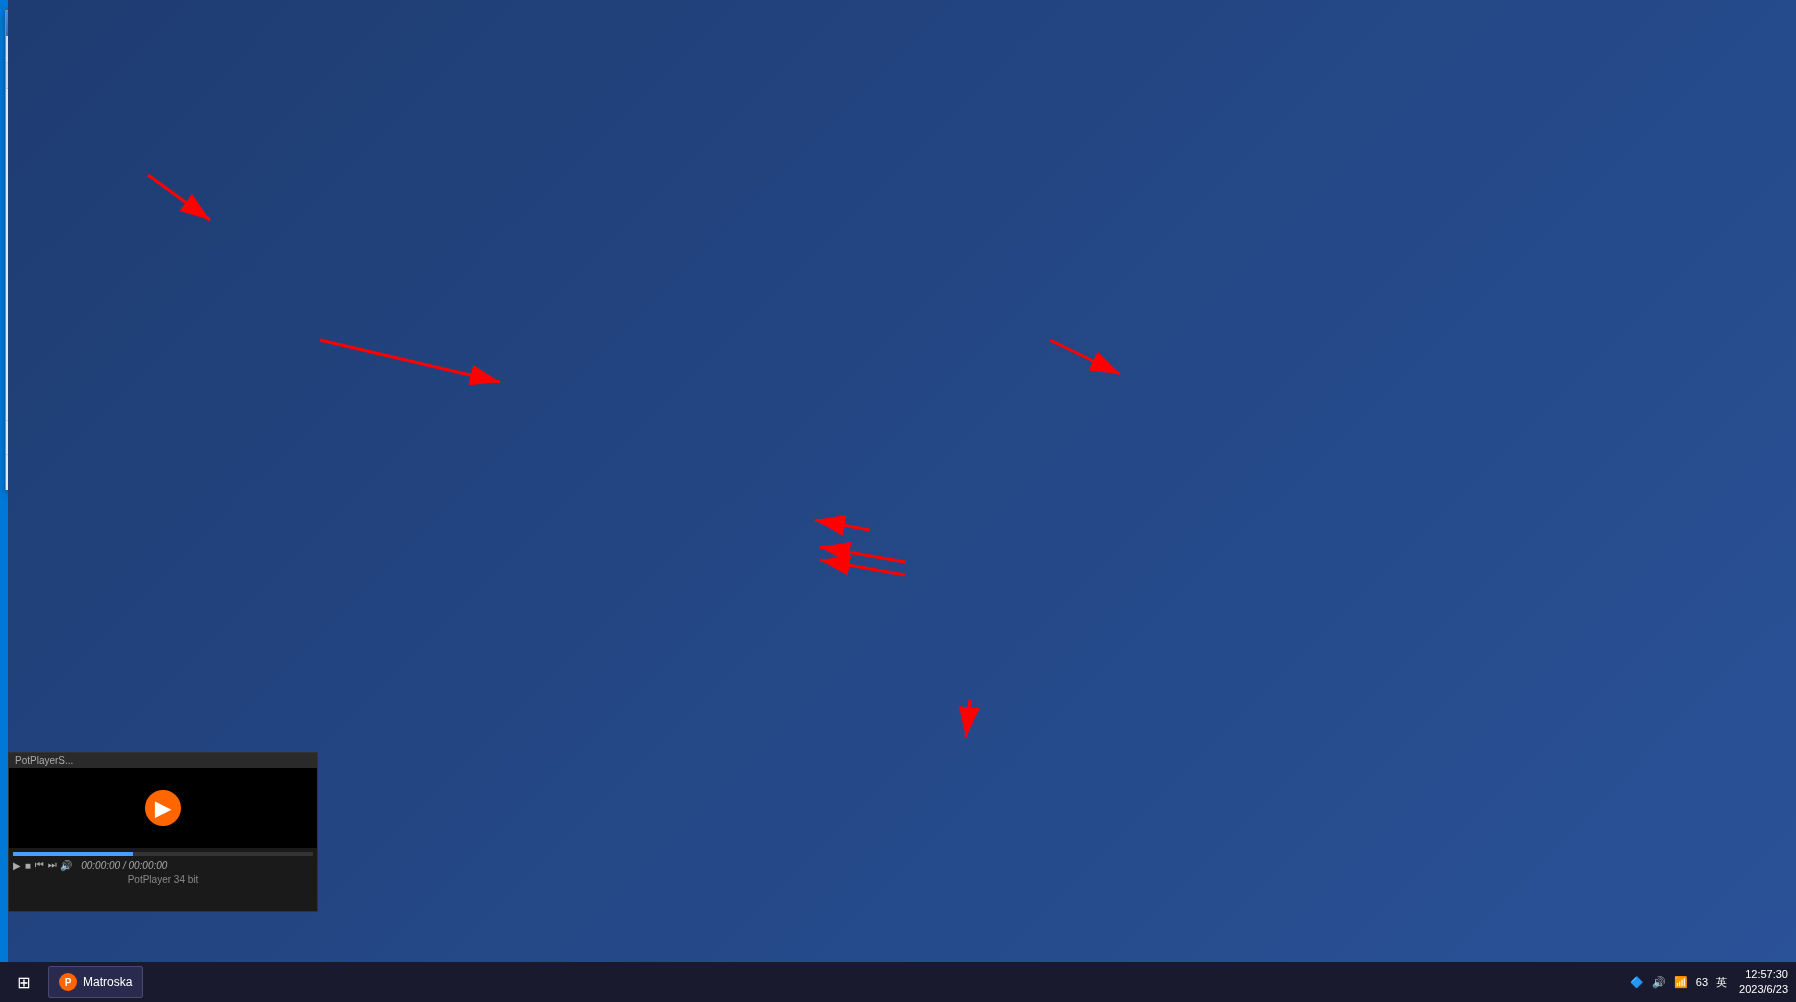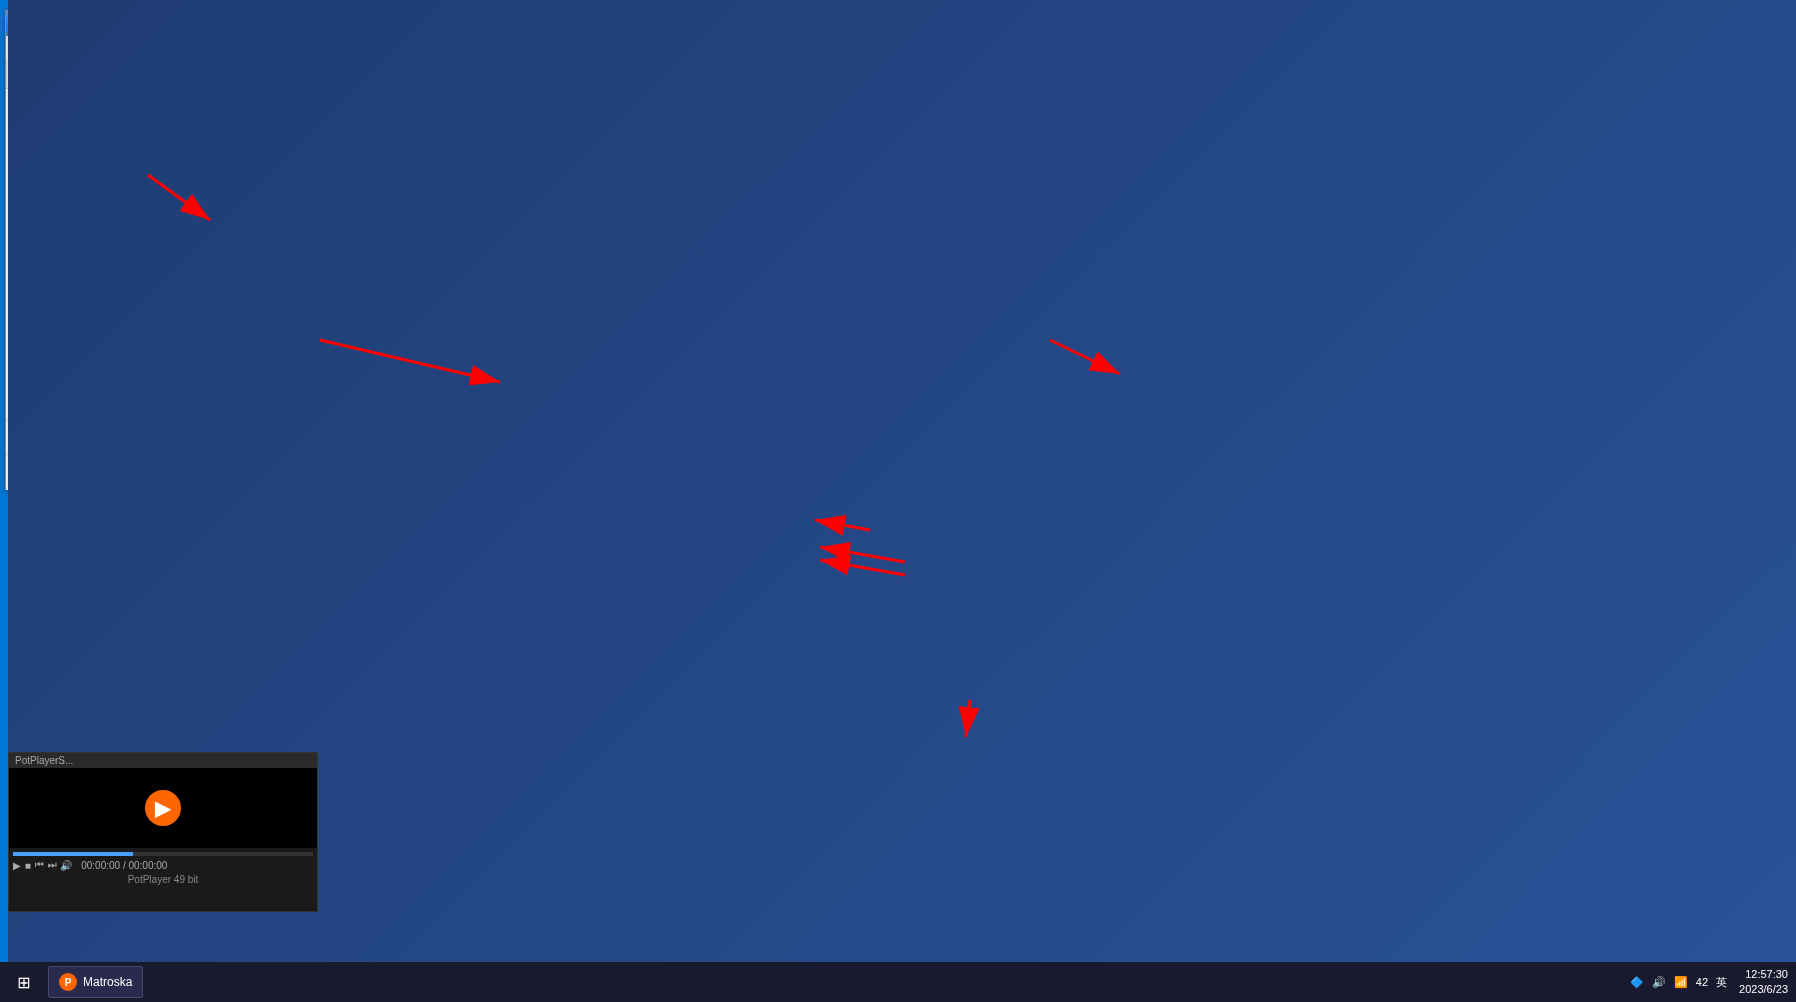--- a/index.html
+++ b/index.html
@@ -133,20 +133,21 @@
       display: flex;
       align-items: center;
       gap: 4px;
       color: #aaa;
       font-size: 10px;
     }
     .time-display {
       color: #aaa;
       font-size: 10px;
       margin-left: 4px;
+      font-style: italic;
     }
 
     
     .window {
       position: absolute;
       background: #f0f0f0;
       border: 1px solid #888;
       box-shadow: 2px 2px 8px rgba(0,0,0,0.5);
     }
     .window-titlebar {
@@ -1002,37 +1003,37 @@
         <div class="progress-fill"></div>
       </div>
       <div class="control-buttons">
         <span>▶</span>
         <span>■</span>
         <span>⏮</span>
         <span>⏭</span>
         <span>🔊</span>
         <span class="time-display">00:00:00 / 00:00:00</span>
       </div>
-      <div style="font-size:10px;color:#888;text-align:center;">PotPlayer 49 bit</div>
+      <div style="font-size:10px;color:#888;text-align:center;">PotPlayer 34 bit</div>
     </div>
   </div>
 </div>
 
 <div class="taskbar">
   <div class="taskbar-start">⊞</div>
   <div class="taskbar-app">
     <div class="app-icon">P</div>
     <span>Matroska</span>
   </div>
   <div class="taskbar-right">
     <div class="taskbar-icons">
       <span>🔷</span>
       <span>🔊</span>
       <span>📶</span>
-      <span>42</span>
+      <span>63</span>
       <span>英</span>
     </div>
     <div class="taskbar-clock">
       <div>12:57:30</div>
       <div>2023/6/23</div>
     </div>
   </div>
 </div>
 
 <svg style="position:absolute;top:0;left:0;width:1796px;height:1002px;pointer-events:none;z-index:700;">

